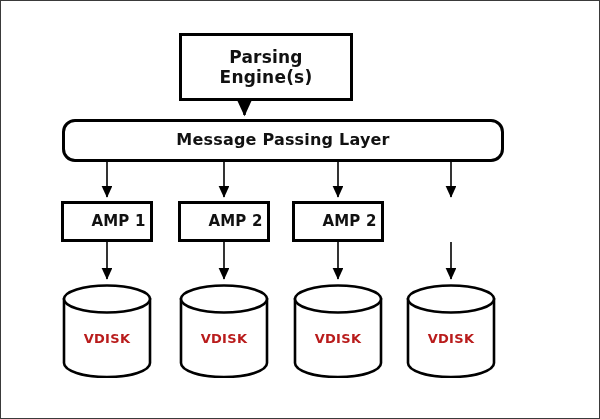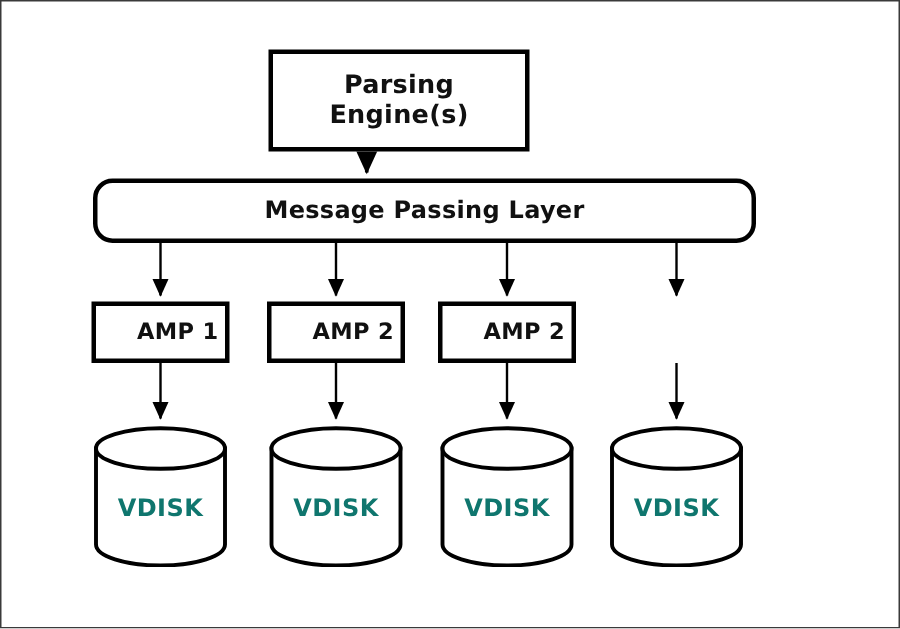--- a/index.html
+++ b/index.html
@@ -97,22 +97,22 @@
   .vdisk-label {
     position: absolute;
     left: 0;
     top: 0;
     width: 92px;
     height: 94px;
     display: flex;
     align-items: center;
     justify-content: center;
     font-weight: bold;
-    font-size: 16px;
-    color: #0f766e;
+    font-size: 13px;
+    color: #b91c1c;
     letter-spacing: 0.3px;
     padding-top: 14px;
     box-sizing: border-box;
     pointer-events: none;
   }
 </style>
 </head>
 <body>
 
 <div id="canvas">

